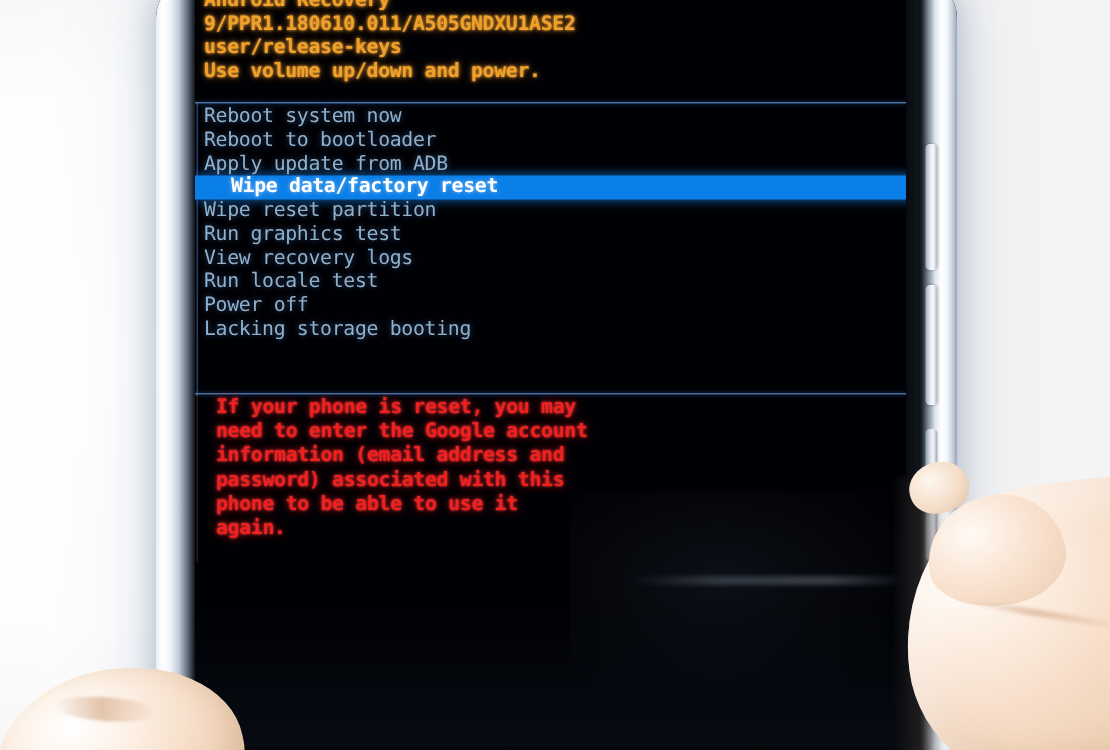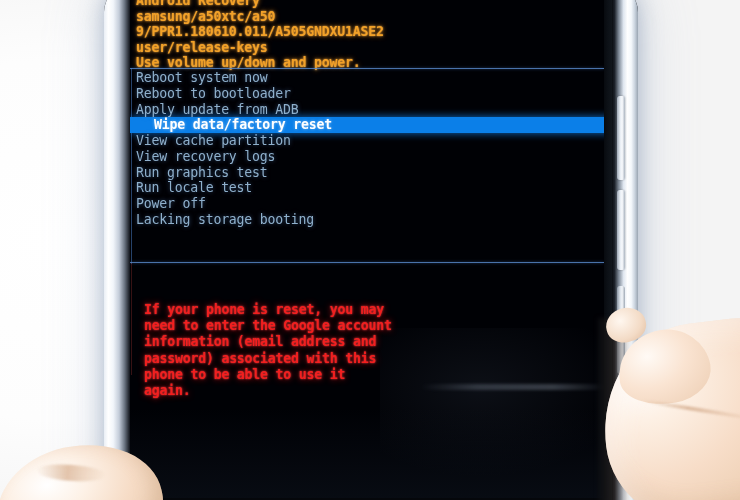--- a/index.html
+++ b/index.html
@@ -191,21 +191,20 @@
     padding-left: 24px;
     width: 474px;
     text-shadow: 0 0 3px rgba(255,255,255,0.5);
   }
 
   .warn {
     position: absolute;
     left: 14px;
     top: 266px;
     width: 450px;
-    margin-top: 38px;
   }
   .warn-line {
     font-size: 13.2px;
     line-height: 16.2px;
     font-weight: 700;
     color: #f21f1f;
     letter-spacing: -0.2px;
     white-space: nowrap;
     text-shadow: 0 0 6px rgba(235,20,20,0.8), 0 0 2px rgba(255,90,90,0.9);
   }
@@ -304,36 +303,35 @@
   <div class="btn-volume b2"></div>
   <div class="btn-power"></div>
 
   <div class="screen">
 
     <div class="left-rule"></div>
     <div class="left-rule lower"></div>
 
     <div class="hdr">
       <div class="hdr-line">Android Recovery</div>
-      <div class="hdr-line">samsung/a50xtc/a50</div>
       <div class="hdr-line">9/PPR1.180610.011/A505GNDXU1ASE2</div>
       <div class="hdr-line">user/release-keys</div>
       <div class="hdr-line">Use volume up/down and power.</div>
     </div>
 
     <div class="sep top"></div>
 
     <div class="menu">
       <div class="menu-item">Reboot system now</div>
       <div class="menu-item">Reboot to bootloader</div>
       <div class="menu-item">Apply update from ADB</div>
       <div class="menu-item selected">Wipe data/factory reset</div>
-      <div class="menu-item">View cache partition</div>
+      <div class="menu-item">Wipe reset partition</div>
+      <div class="menu-item">Run graphics test</div>
       <div class="menu-item">View recovery logs</div>
-      <div class="menu-item">Run graphics test</div>
       <div class="menu-item">Run locale test</div>
       <div class="menu-item">Power off</div>
       <div class="menu-item">Lacking storage booting</div>
     </div>
 
     <div class="sep bottom"></div>
 
     <div class="warn">
       <div class="warn-line">If your phone is reset, you may</div>
       <div class="warn-line">need to enter the Google account</div>

